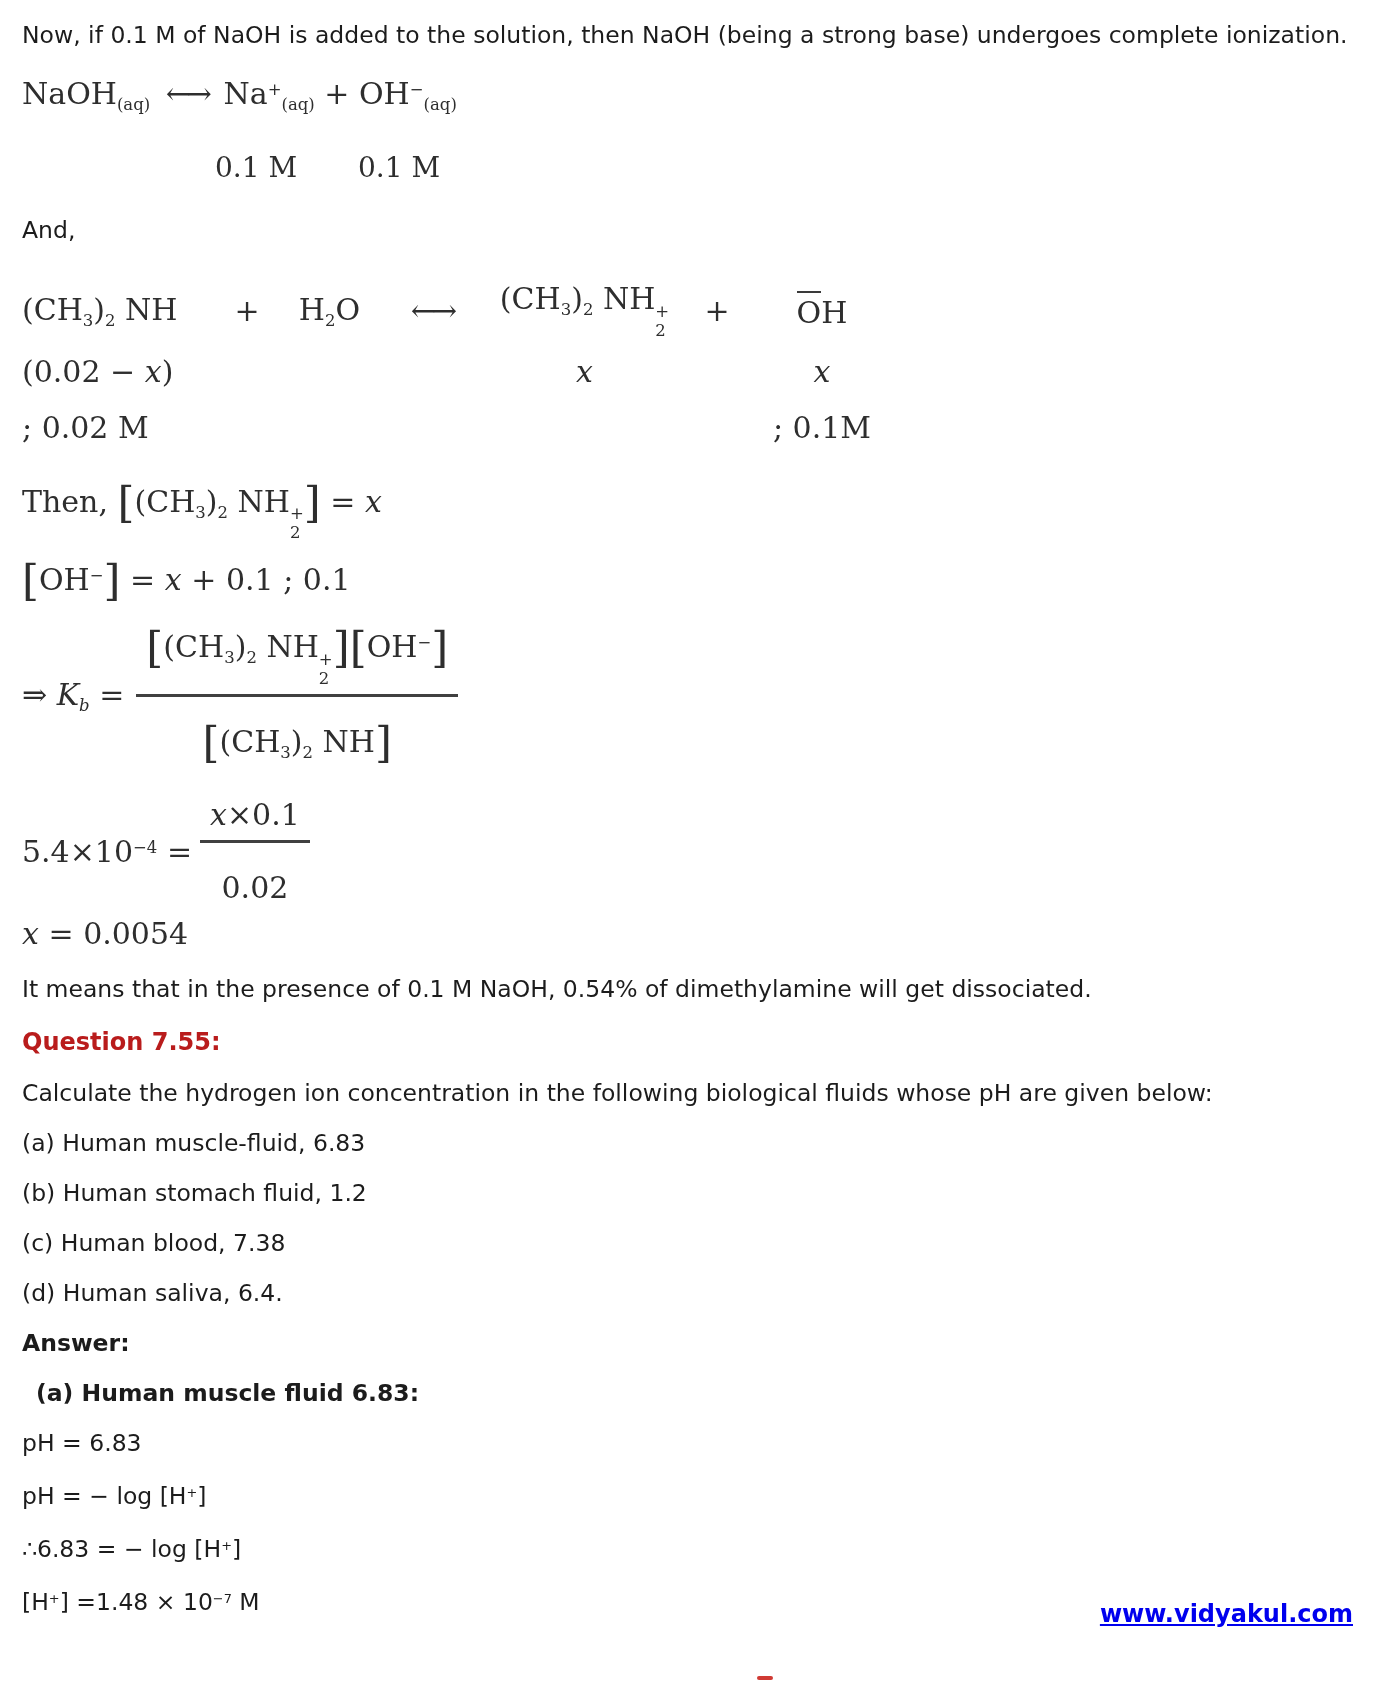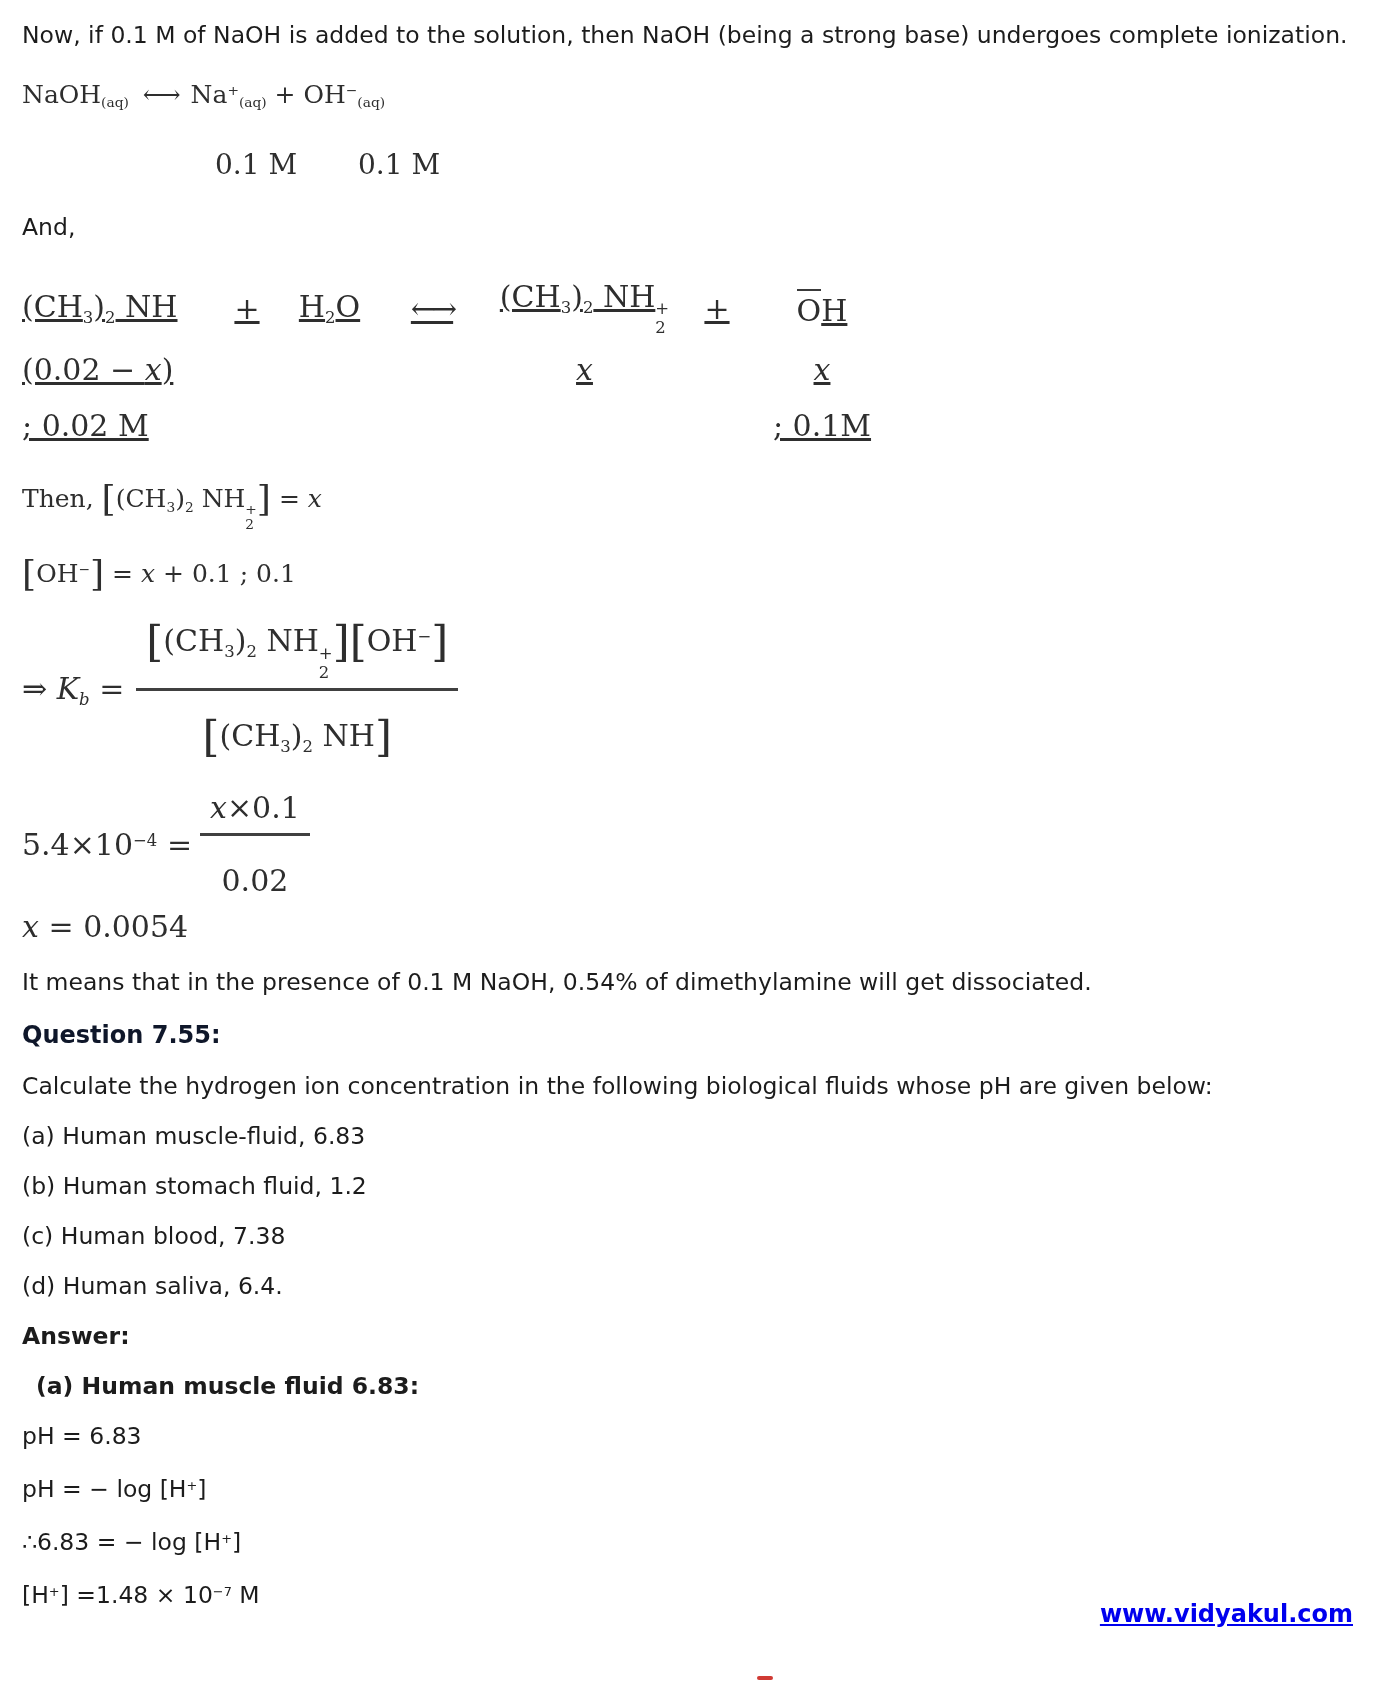--- a/index.html
+++ b/index.html
@@ -9,45 +9,44 @@
     font-family:"DejaVu Sans", sans-serif;
     color:#1c1c1c;
     position:relative;
     overflow:hidden;
   }
   .content { padding:10px 20px 0 22px; }
 
   
   .para  { font-size:23.5px; line-height:50px; text-align:justify; }
   .line  { font-size:23.5px; line-height:50px; }
-  .qhead { color:#0f172a; font-weight:bold; font-size:24px; line-height:40px; margin-top:8px; }
+  .qhead { color:#b91c1c; font-weight:bold; font-size:24px; line-height:40px; margin-top:8px; }
   .qbody { margin-top:6px; }
   .ahead { font-weight:bold; }
   .pahead{ font-weight:bold; padding-left:14px; }
 
   
   .math { font-family:"DejaVu Serif", serif; color:#2e2e2e; }
-  .m-line { font-size:25px; line-height:52px; }
+  .m-line { font-size:30px; line-height:52px; }
   .m-tall { line-height:58px; }
 
   .f-naoh { margin-top:4px; }
   .m-conc { font-size:28px; line-height:38px; margin-top:18px; }
   .m-conc .c1 { margin-left:193px; }
   .m-conc .c2 { margin-left:52px; }
 
   .and-label { margin-top:18px; }
 
   .rx-grid {
     display:grid;
     grid-template-columns:190px 70px 95px 110px 195px 70px 140px;
     grid-template-rows:60px 62px 50px;
     align-items:center;
     margin-top:26px;
     font-size:30px;
-    text-decoration:underline;
   }
   .rc { text-align:center; }
   .rl { text-align:left; }
   .g-c1 { grid-column:1; }
   .g-c5 { grid-column:5; }
   .g-c7 { grid-column:7; }
 
   .mt-then { margin-top:20px; }
   .mt-oh   { margin-top:4px; }
 

